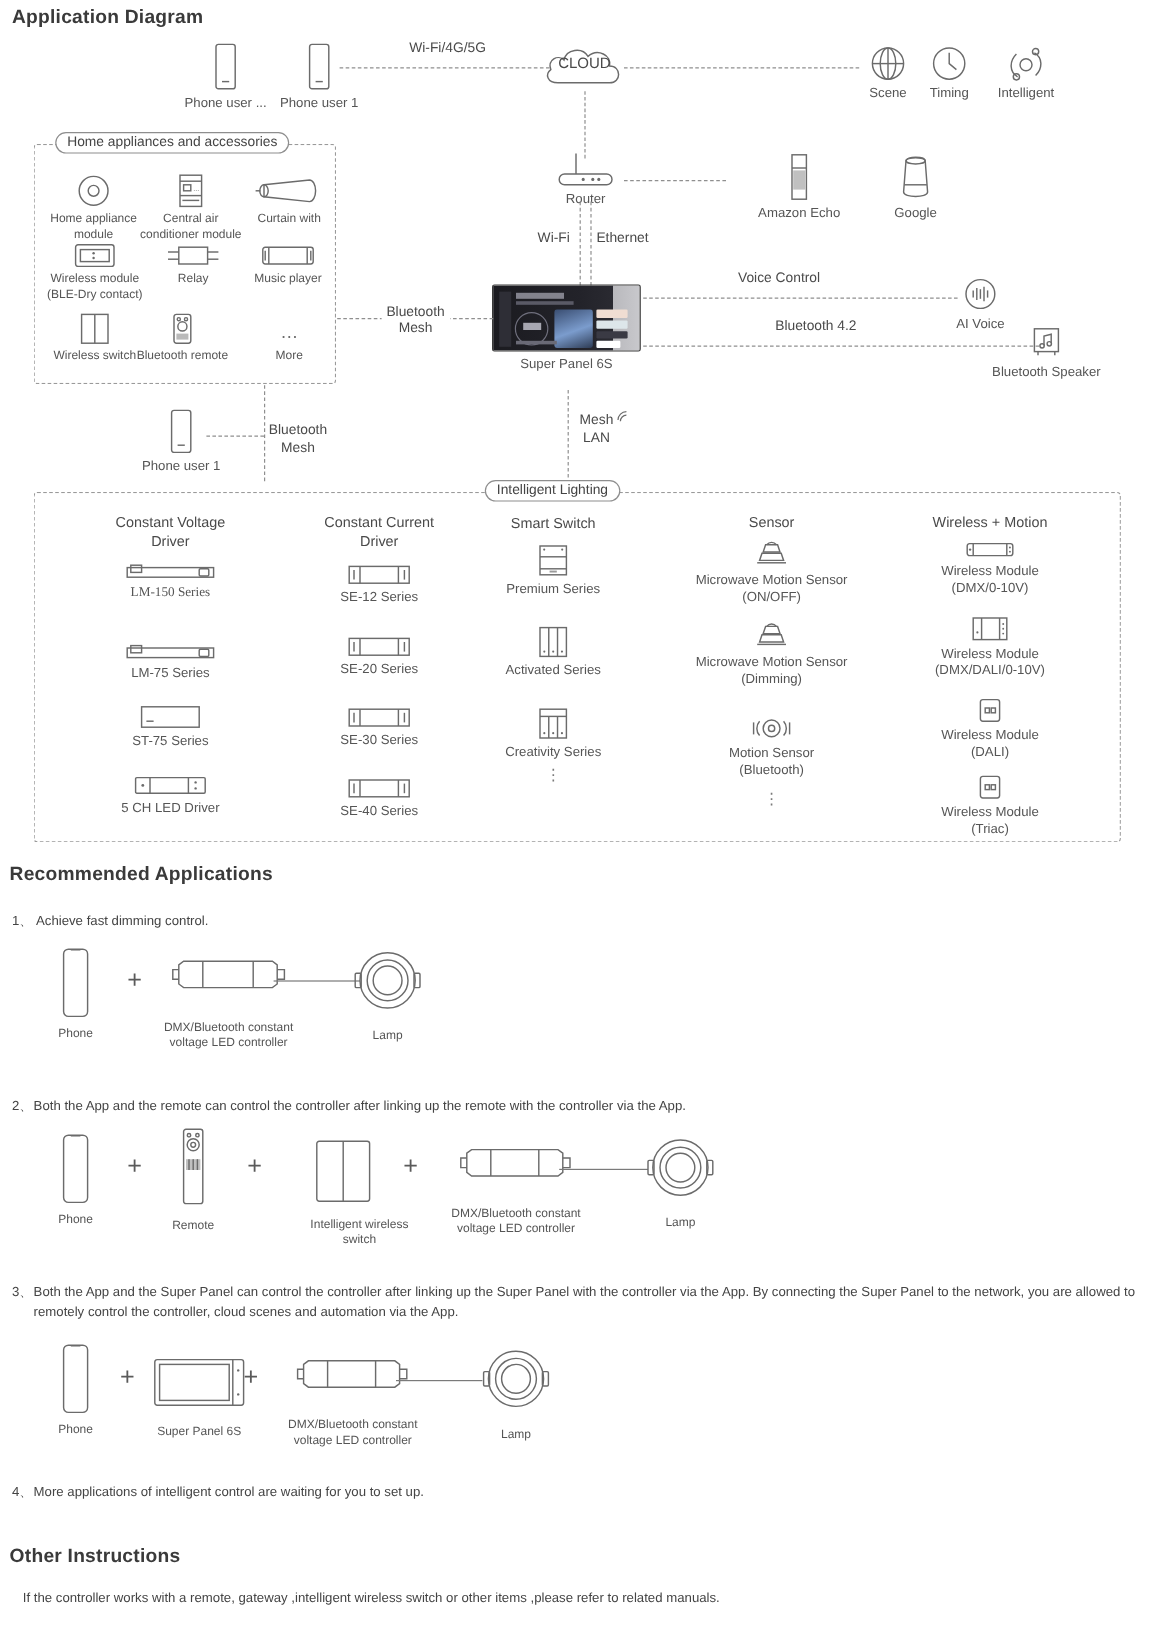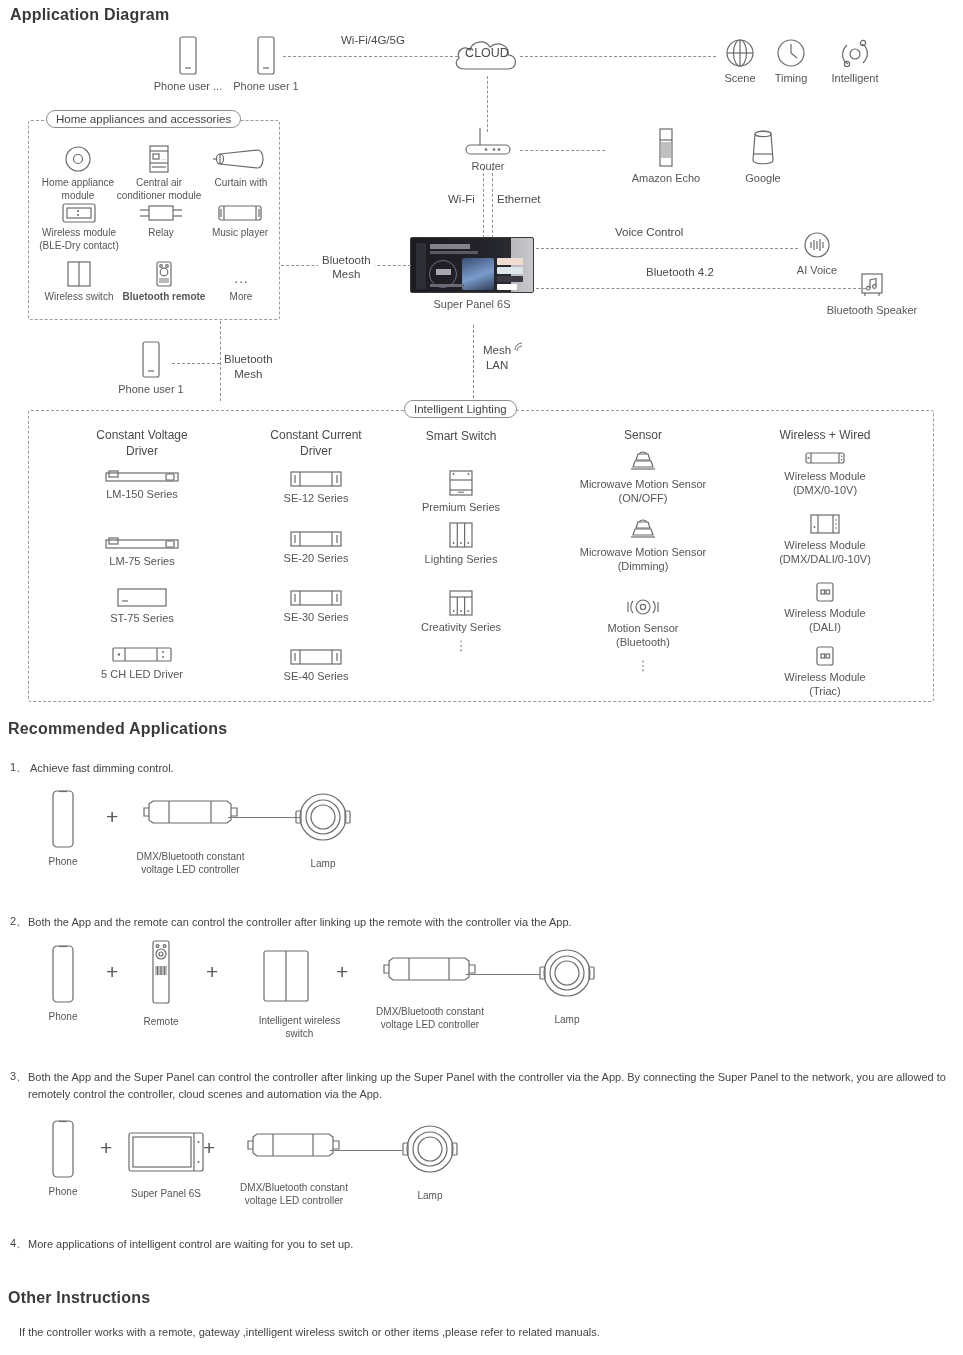--- a/index.html
+++ b/index.html
@@ -315,21 +315,21 @@
 
 <div class="cell" style="left:37px; top:261px; width:84px;">
   <span>
     <svg width="28" height="26" viewBox="0 0 28 26">
       <rect class="st" x="3" y="1" width="22" height="24"></rect>
       <line class="st" x1="14" y1="1" x2="14" y2="25"></line>
     </svg>
   </span>
   <span class="lbl lbl-sm">Wireless switch</span>
 </div>
-<div class="cell" style="left:120px; top:261px; width:88px;font-weight:bold;">
+<div class="cell" style="left:108px; top:261px; width:88px;">
   <span>
     <svg width="22" height="26" viewBox="0 0 22 26">
       <rect class="st" x="4" y="1" width="14" height="24" rx="2"></rect>
       <circle class="st" cx="8" cy="5" r="1.3"></circle>
       <circle class="st" cx="14" cy="5" r="1.3"></circle>
       <circle class="st" cx="11" cy="11" r="3.8"></circle>
       <rect x="6" y="17" width="10" height="5" fill="#8c8c8c" opacity=".6"></rect>
     </svg>
   </span>
   <span class="lbl lbl-sm">Bluetooth remote</span>
@@ -360,21 +360,21 @@
   <svg width="12" height="12" viewBox="0 0 12 12">
       <path class="st" style="stroke-width:1" d="M2 9 A7 7 0 0 1 9 2 M4 10 A5 5 0 0 1 9 5"></path>
     </svg>
 </div>
 
 <div class="abs dbox" style="left:28px; top:410px; width:906px; height:292px;"></div>
 <div class="abs pill" style="left:404px; top:400px;">Intelligent Lighting</div>
 
 <div class="abs col-head" style="left:72px; top:428px; width:140px;">Constant Voltage
 Driver</div>
-<div class="cell" style="left:82px; top:470px; width:120px;">
+<div class="cell" style="left:82px; top:470px; width:120px;font-family:Liberation Serif, serif;">
   <span>
     <svg width="74" height="14" viewBox="0 0 74 14">
       <rect class="st" x="1" y="3" width="72" height="8"></rect>
       <rect class="st" x="4" y="1" width="9" height="6"></rect>
       <rect class="st" x="61" y="4" width="8" height="6" rx="1"></rect>
     </svg>
   </span>
   <span class="lbl">LM-150 Series</span>
 </div>
 <div class="cell" style="left:82px; top:537px; width:120px;">
@@ -455,21 +455,21 @@
       <line class="st" x1="10" y1="2" x2="10" y2="16"></line>
       <line class="st" x1="42" y1="2" x2="42" y2="16"></line>
       <line class="st" x1="5" y1="5" x2="5" y2="13"></line>
       <line class="st" x1="47" y1="5" x2="47" y2="13"></line>
     </svg>
   </span>
   <span class="lbl">SE-40 Series</span>
 </div>
 
 <div class="abs col-head" style="left:401px; top:429px; width:120px;">Smart Switch</div>
-<div class="cell" style="left:401px; top:469px; width:120px;">
+<div class="cell" style="left:401px; top:453px; width:120px;">
   <span>
     <svg width="28" height="28" viewBox="0 0 28 28">
       <rect class="st" x="3" y="2" width="22" height="24"></rect>
       <line class="st" x1="3" y1="11" x2="25" y2="11"></line>
       <line class="st" x1="3" y1="21" x2="25" y2="21"></line>
       <circle cx="6.5" cy="5" r=".9" fill="#6b6b6b"></circle>
       <circle cx="21.5" cy="5" r=".9" fill="#6b6b6b"></circle>
       <rect x="11" y="22.5" width="6" height="1.6" fill="#9a9a9a"></rect>
     </svg>
   </span>
@@ -479,21 +479,21 @@
   <span>
     <svg width="30" height="28" viewBox="0 0 30 28">
       <rect class="st" x="4" y="2" width="22" height="24"></rect>
       <line class="st" x1="11.3" y1="2" x2="11.3" y2="26"></line>
       <line class="st" x1="18.6" y1="2" x2="18.6" y2="26"></line>
       <circle cx="7.6" cy="22" r=".9" fill="#6b6b6b"></circle>
       <circle cx="15" cy="22" r=".9" fill="#6b6b6b"></circle>
       <circle cx="22.3" cy="22" r=".9" fill="#6b6b6b"></circle>
     </svg>
   </span>
-  <span class="lbl">Lighting Series</span>
+  <span class="lbl">Activated Series</span>
 </div>
 <div class="cell" style="left:401px; top:589px; width:120px;">
   <span>
     <svg width="30" height="28" viewBox="0 0 30 28">
       <rect class="st" x="4" y="2" width="22" height="24"></rect>
       <line class="st" x1="4" y1="8" x2="26" y2="8"></line>
       <line class="st" x1="11.3" y1="8" x2="11.3" y2="26"></line>
       <line class="st" x1="18.6" y1="8" x2="18.6" y2="26"></line>
       <circle cx="7.6" cy="22" r=".9" fill="#6b6b6b"></circle>
       <circle cx="15" cy="22" r=".9" fill="#6b6b6b"></circle>
@@ -537,21 +537,21 @@
       <path class="st" d="M14 5 A9 9 0 0 0 14 17 M34 5 A9 9 0 0 1 34 17"></path>
       <line class="st" x1="9" y1="6" x2="9" y2="16"></line>
       <line class="st" x1="39" y1="6" x2="39" y2="16"></line>
     </svg>
   </span>
   <span class="lbl">Motion Sensor
 (Bluetooth)</span>
 </div>
 <div class="abs dots-v" style="left:563px; top:658px; width:160px; text-align:center;">⋮</div>
 
-<div class="abs col-head" style="left:754px; top:428px; width:142px;">Wireless + Wired</div>
+<div class="abs col-head" style="left:754px; top:428px; width:142px;">Wireless + Motion</div>
 <div class="cell" style="left:754px; top:450px; width:142px;">
   <span>
     <svg width="46" height="16" viewBox="0 0 46 16">
       <rect class="st" x="4" y="3" width="38" height="10" rx="2"></rect>
       <line class="st" x1="9" y1="3" x2="9" y2="13"></line>
       <line class="st" x1="37" y1="3" x2="37" y2="13"></line>
       <circle cx="6.4" cy="8" r="1" fill="#6b6b6b"></circle>
       <circle cx="39.6" cy="6.3" r=".8" fill="#6b6b6b"></circle>
       <circle cx="39.6" cy="9.7" r=".8" fill="#6b6b6b"></circle>
     </svg>

